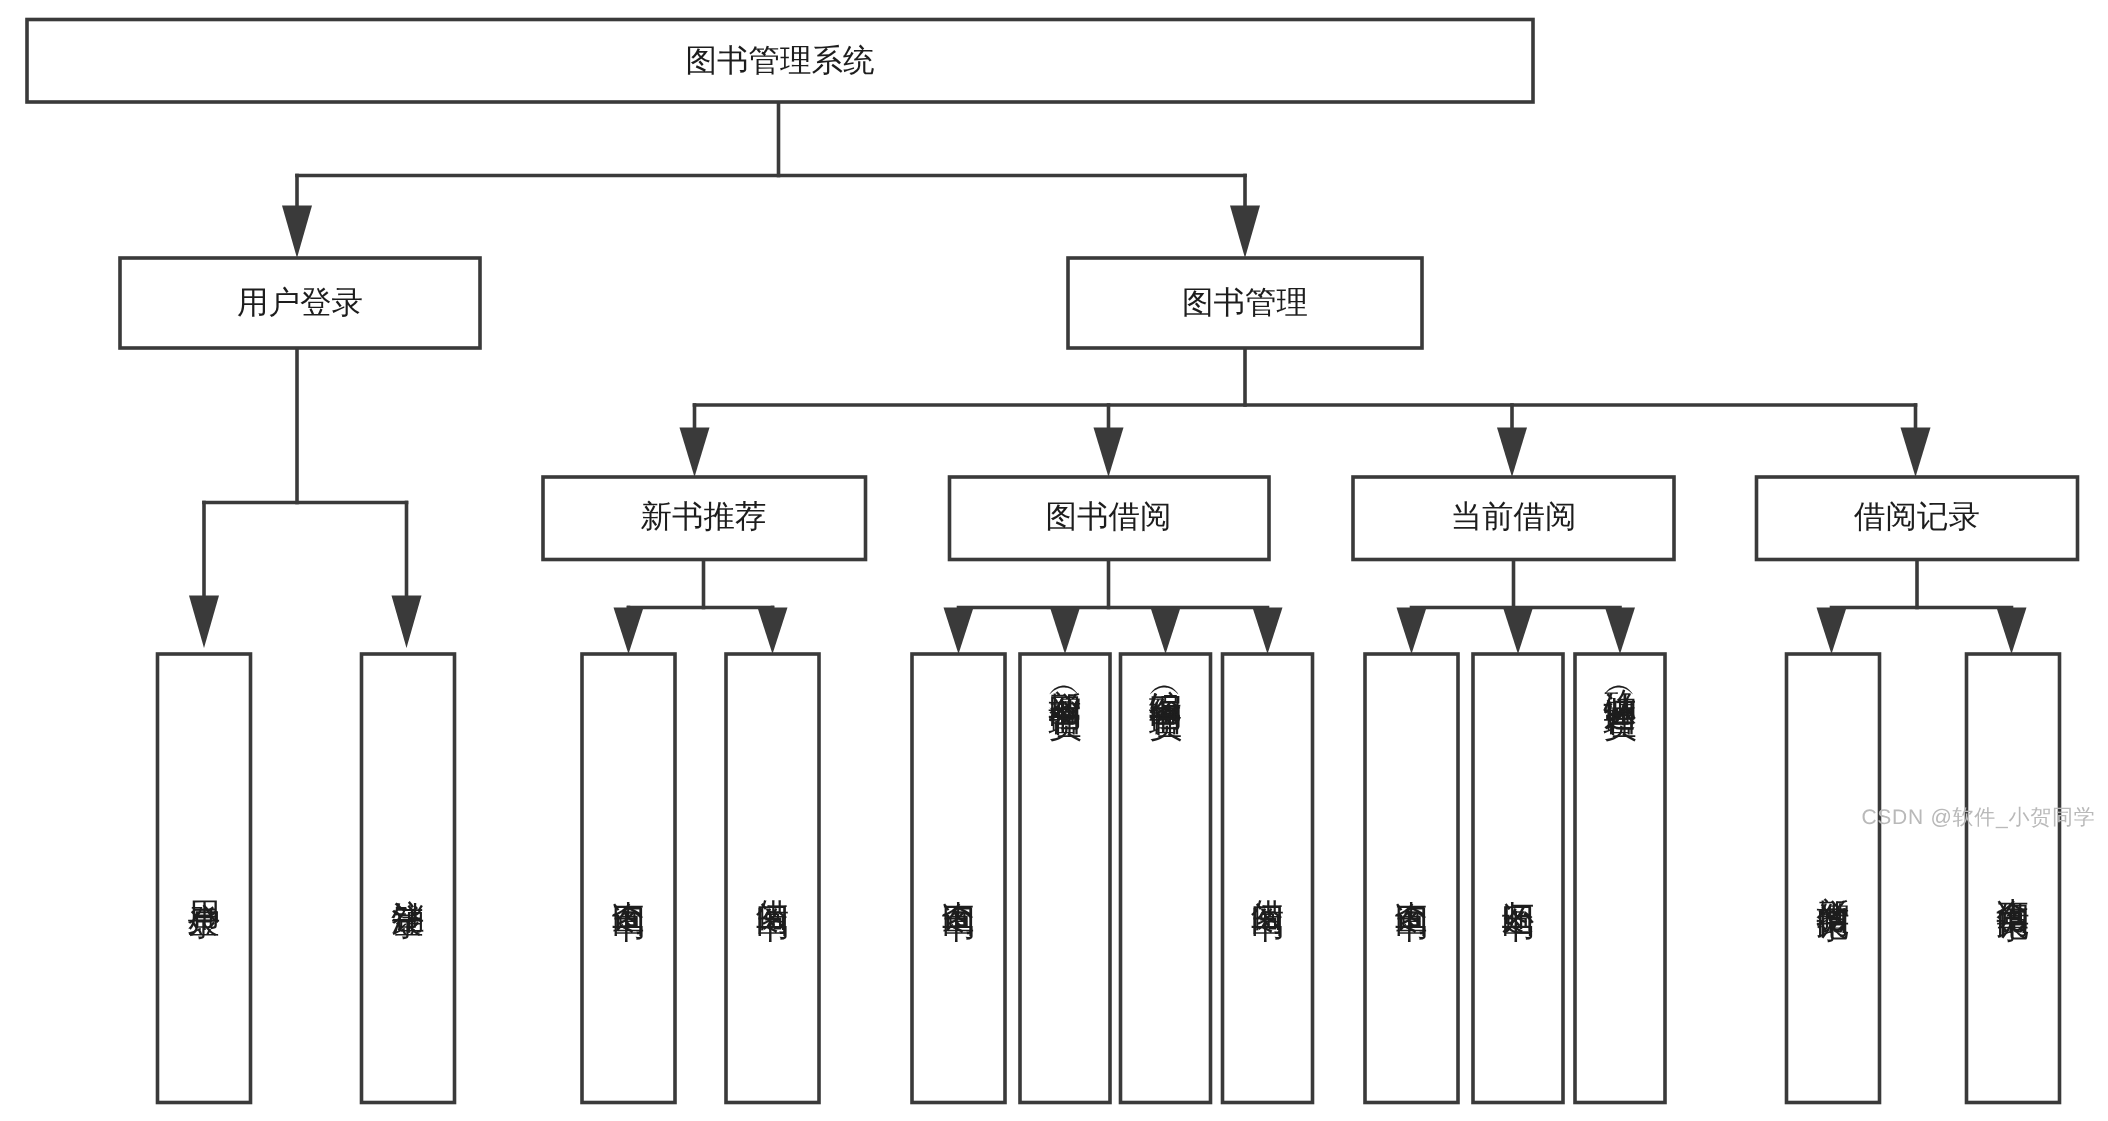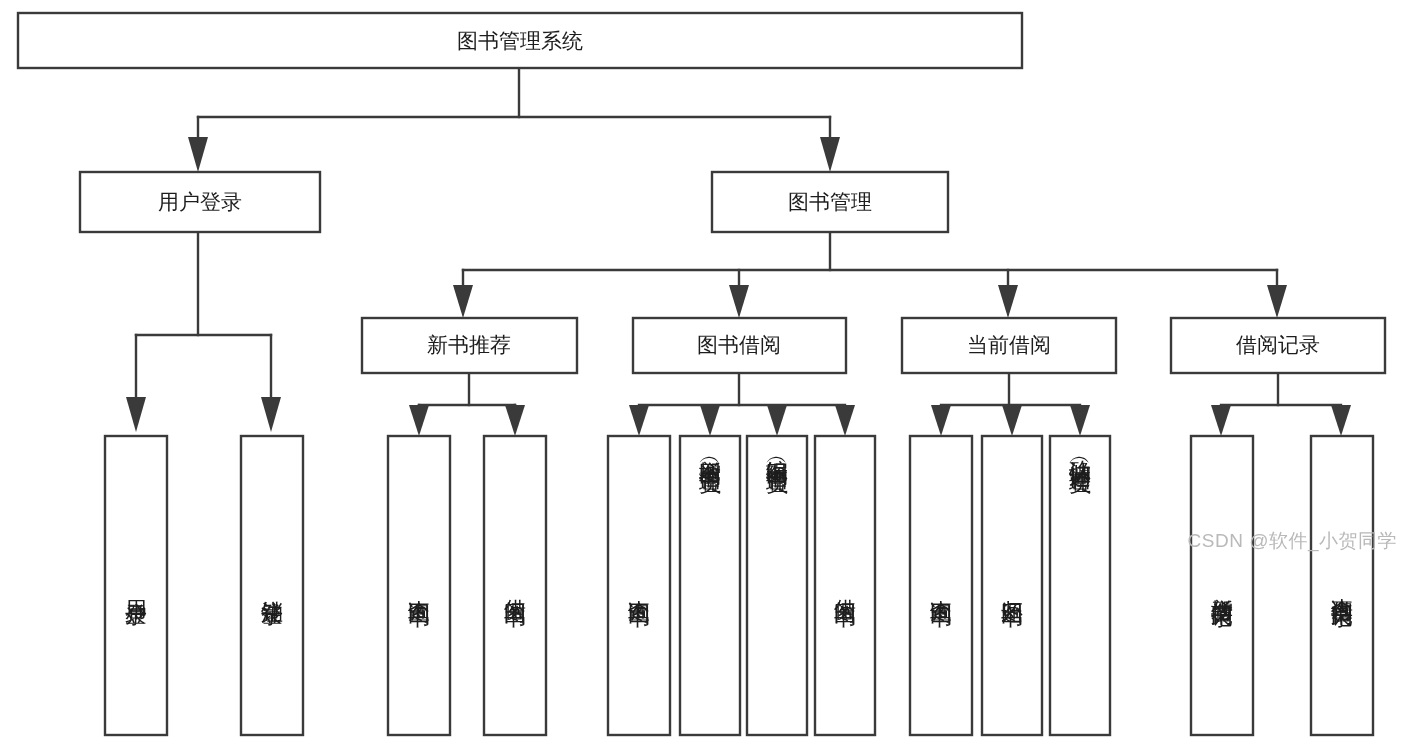--- a/index.html
+++ b/index.html
@@ -64,21 +64,21 @@
     justify-content: center;
     text-align: center;
     white-space: nowrap;
     pointer-events: none;
   }
   .watermark {
     position: absolute;
     right: 8px;
     bottom: 4px;
     font-family: "Liberation Sans", "DejaVu Sans", sans-serif;
-    font-size: 19px;
+    font-size: 14px;
     color: #b9b9b9;
     letter-spacing: 0.5px;
     white-space: nowrap;
   }
 </style>
 </head>
 <body>
 
 <div id="diagram-root">
 

